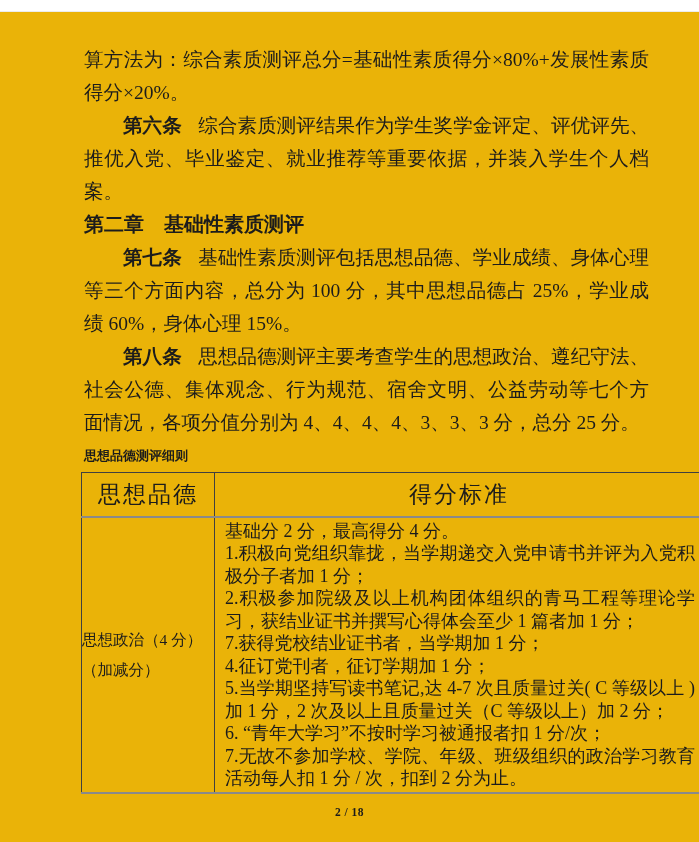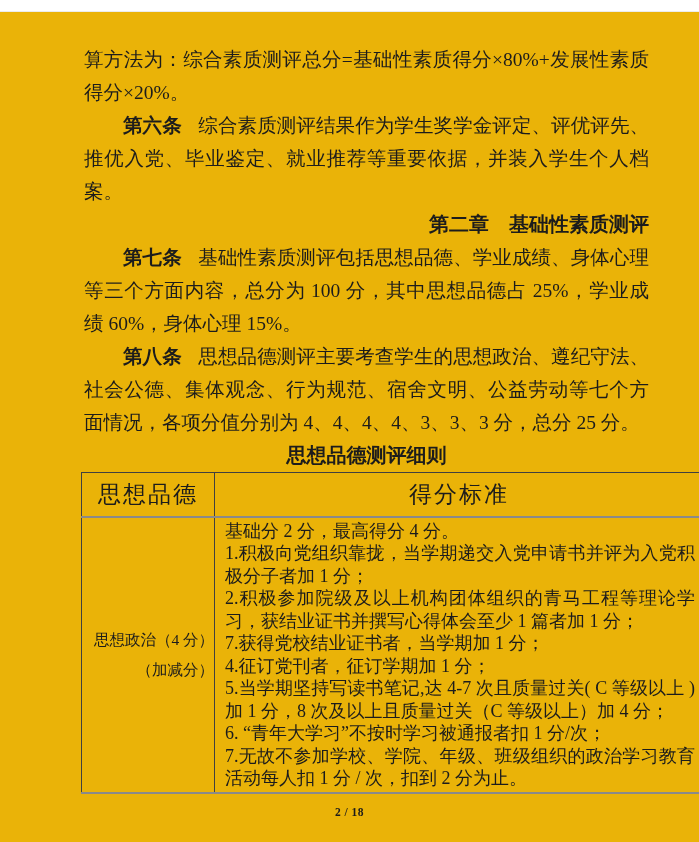--- a/index.html
+++ b/index.html
@@ -23,28 +23,28 @@
   }
   .indent { text-indent: 2em; }
   .lead {
     font-weight: 700;
     font-family: "Liberation Sans", "DejaVu Sans", sans-serif;
     margin-right: 0.85em;
   }
   .chapter {
     font-size: 20px;
     line-height: 33px;
-    text-align: right;
+    text-align: left;
     font-weight: 700;
     font-family: "Liberation Sans", "DejaVu Sans", sans-serif;
   }
   .caption {
-    font-size: 20px;
+    font-size: 13px;
     line-height: 33px;
-    text-align: center;
+    text-align: left;
     font-weight: 700;
   }
   table.rules {
     width: 538px;
     margin-left: -3px;
     border-collapse: collapse;
     table-layout: fixed;
   }
   table.rules th, table.rules td {
     border: 1.6px solid #404040;
@@ -58,21 +58,21 @@
     letter-spacing: 2px;
     text-align: center;
     vertical-align: middle;
     border-bottom: 2.6px solid #8a8a8a;
   }
   tr.body td {
     height: 271px;
     border-bottom: 2.6px solid #8a8a8a;
   }
   td.cat-cell {
-    text-align: right;
+    text-align: left;
     vertical-align: middle;
     font-size: 15.5px;
     line-height: 30px;
   }
   td.std-cell {
     vertical-align: top;
     padding: 2px 8px 2px 10px;
     font-size: 18px;
     line-height: 22.5px;
     font-family: Liberation Serif, serif;
@@ -116,21 +116,21 @@
         <td class="cat-cell">
           <div>思想政治（4 分）</div>
           <div>（加减分）</div>
         </td>
         <td class="std-cell">
           <div class="crit">基础分 2 分，最高得分 4 分。</div>
           <div class="crit">1.积极向党组织靠拢，当学期递交入党申请书并评为入党积极分子者加 1 分；</div>
           <div class="crit">2.积极参加院级及以上机构团体组织的青马工程等理论学习，获结业证书并撰写心得体会至少 1 篇者加 1 分；</div>
           <div class="crit">7.获得党校结业证书者，当学期加 1 分；</div>
           <div class="crit">4.征订党刊者，征订学期加 1 分；</div>
-          <div class="crit">5.当学期坚持写读书笔记,达 4-7 次且质量过关( C 等级以上 )加 1 分，8 次及以上且质量过关（C 等级以上）加 4 分；</div>
+          <div class="crit">5.当学期坚持写读书笔记,达 4-7 次且质量过关( C 等级以上 )加 1 分，2 次及以上且质量过关（C 等级以上）加 2 分；</div>
           <div class="crit">6. “青年大学习”不按时学习被通报者扣 1 分/次；</div>
           <div class="crit">7.无故不参加学校、学院、年级、班级组织的政治学习教育活动每人扣 1 分 / 次，扣到 2 分为止。</div>
         </td>
       </tr>
     </tbody>
   </table>
 
   <div class="footer">2 / 18</div>
 
 </div>

